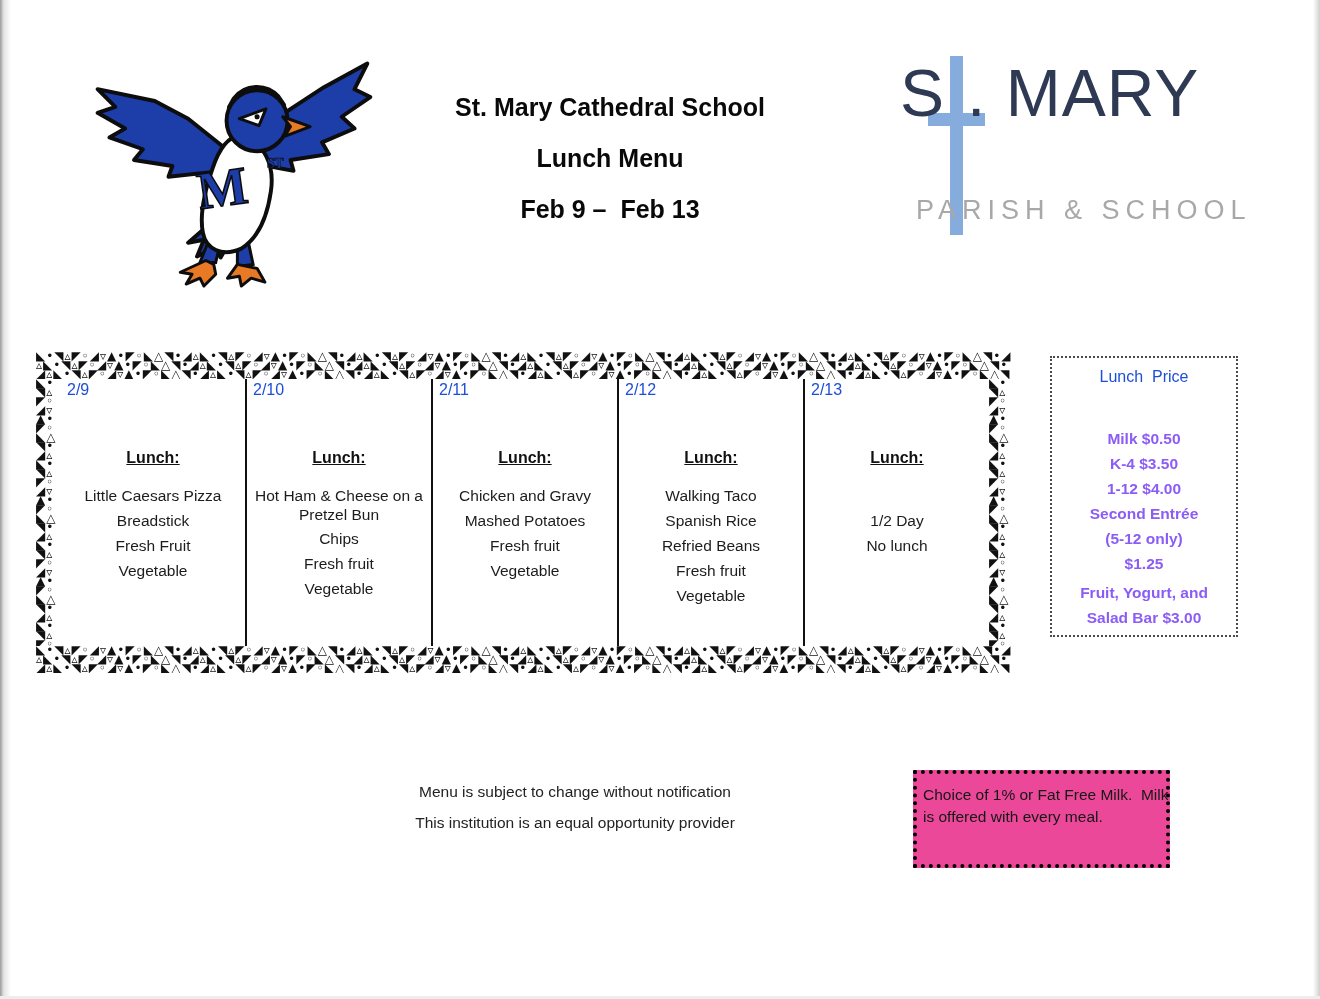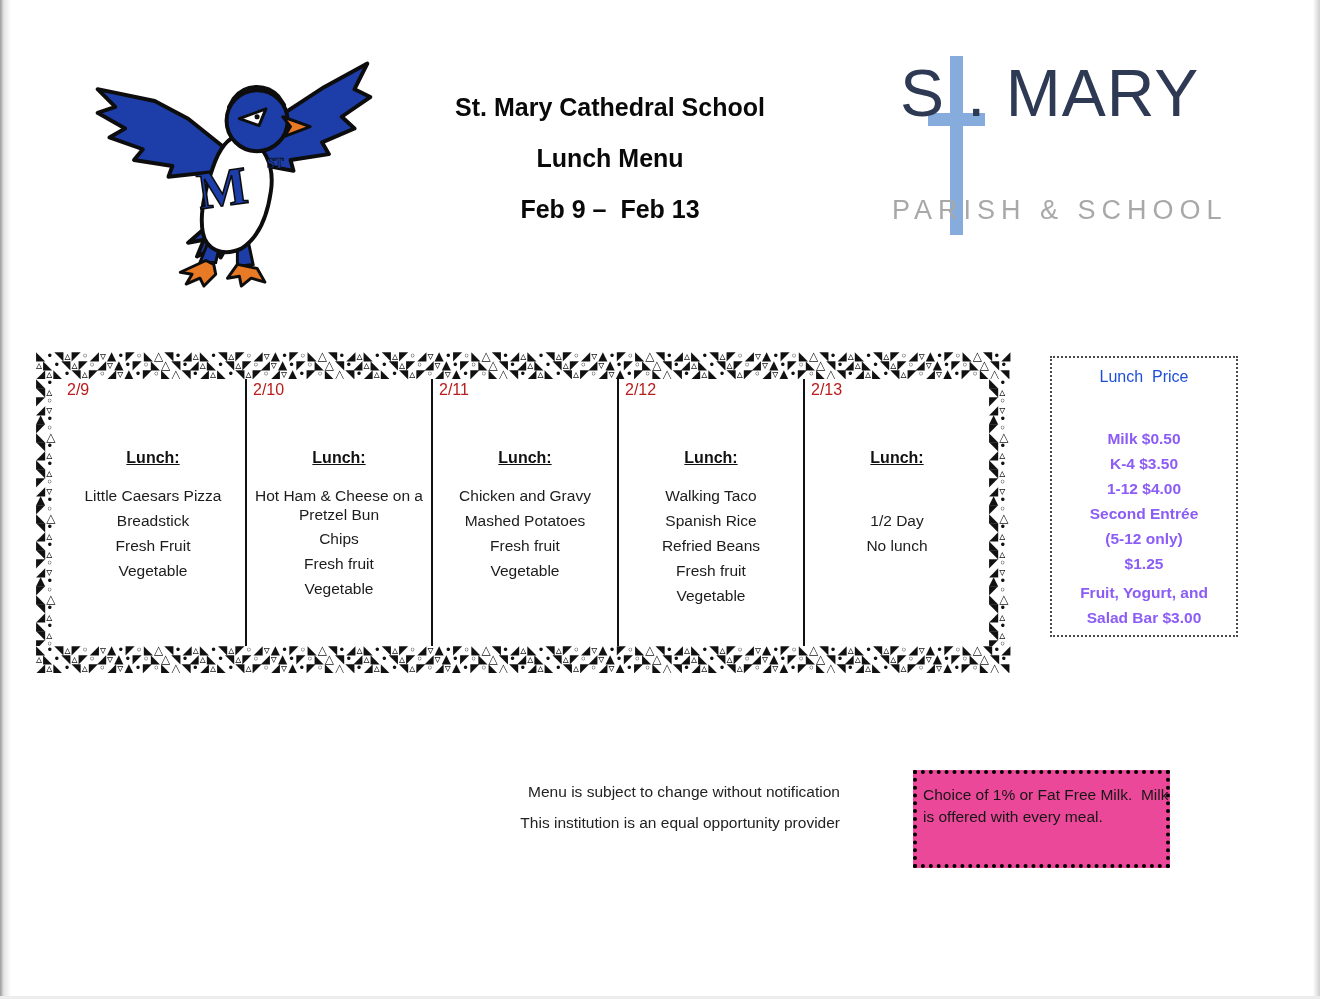--- a/index.html
+++ b/index.html
@@ -21,51 +21,51 @@
   
   .brand { position:absolute; left:868px; top:58px; width:390px; height:180px; }
   .brand-cross-v { position:absolute; left:82px; top:-2px; width:13px; height:179px; background:#85acdc; }
   .brand-cross-h { position:absolute; left:60px; top:55px; width:57px; height:13px; background:#85acdc; }
   .brand-l1 { position:absolute; left:32px; top:2px; display:flex; align-items:flex-start;
               font-size:66px; color:#2e3954; letter-spacing:1px; line-height:1; }
   .brand-l1 .gap { width:22px; }
   .brand-l2 { position:absolute; left:2px; top:80px; display:flex; font-size:50px;
               color:#8cb3dd; letter-spacing:1px; line-height:1; }
   .brand-l2 .gap { width:28px; }
-  .brand-l3 { position:absolute; left:24px; top:139px; font-size:27px; color:#a8a8a8;
+  .brand-l3 { position:absolute; left:48px; top:139px; font-size:27px; color:#a8a8a8;
               letter-spacing:6px; line-height:1; }
 
   
   .mascot { position:absolute; left:72px; top:38px; width:315px; height:252px; }
 
   
   .menu-table { position:absolute; left:36px; top:352px; width:978px; height:321px; background:#fff; }
   .pat { position:absolute; overflow:hidden; color:#111; font-family:"DejaVu Sans", sans-serif;
          font-size:12px; line-height:9px; letter-spacing:1px; word-break:break-all; user-select:none; }
   .pat-top    { left:0; top:0; right:0; height:27px; }
   .pat-bottom { left:0; bottom:0; right:0; height:27px; }
   .pat-left   { left:0; top:27px; bottom:27px; width:25px; }
   .pat-right  { right:0; top:27px; bottom:27px; width:25px; }
   .menu-inner { position:absolute; left:25px; right:25px; top:27px; bottom:27px; display:flex; background:#fff; }
   .day-col { flex:1 1 0; border-right:2px solid #111; padding:2px 6px 0 6px; }
   .day-col:last-child { border-right:none; }
-  .day-date { font-size:16px; color:#b91c1c; text-align:left; }
+  .day-date { font-size:16px; color:#1d4ed8; text-align:left; }
   .day-content { margin-top:50px; text-align:center; }
   .day-header { font-size:16px; font-weight:bold; text-decoration:underline; margin-bottom:20px; color:#111; }
   .menu-item { font-size:15.5px; line-height:1.2; margin-bottom:6px; min-height:19px; color:#1c1c1c; }
 
   
   .price-box { position:absolute; left:1050px; top:356px; width:188px; height:281px;
                border:2px dotted #4a4a4a; padding:10px 7px 0 7px; text-align:center; background:#fff; }
   .price-title { font-size:16px; color:#1d4ed8; white-space:pre; margin-bottom:40px; }
   .price-item { font-size:15.5px; font-weight:bold; line-height:25px; color:#8b5cf6; }
   .price-item.wrap { line-height:25px; padding-top:4px; }
 
   
-  .notes { position:absolute; left:310px; top:776px; width:530px; text-align:right; }
+  .notes { position:absolute; left:310px; top:776px; width:530px; text-align:center; }
   .note-line { font-size:15.5px; color:#222; line-height:31px; }
 
   
   .milk-box { position:absolute; left:913px; top:770px; width:257px; height:98px;
               border:4px dotted #000; padding:10px 6px 0 6px; background:#ec4899; }
   .milk-line { font-size:15.5px; color:#161616; line-height:22px; white-space:pre; }
 </style>
 </head>
 <body>
 

